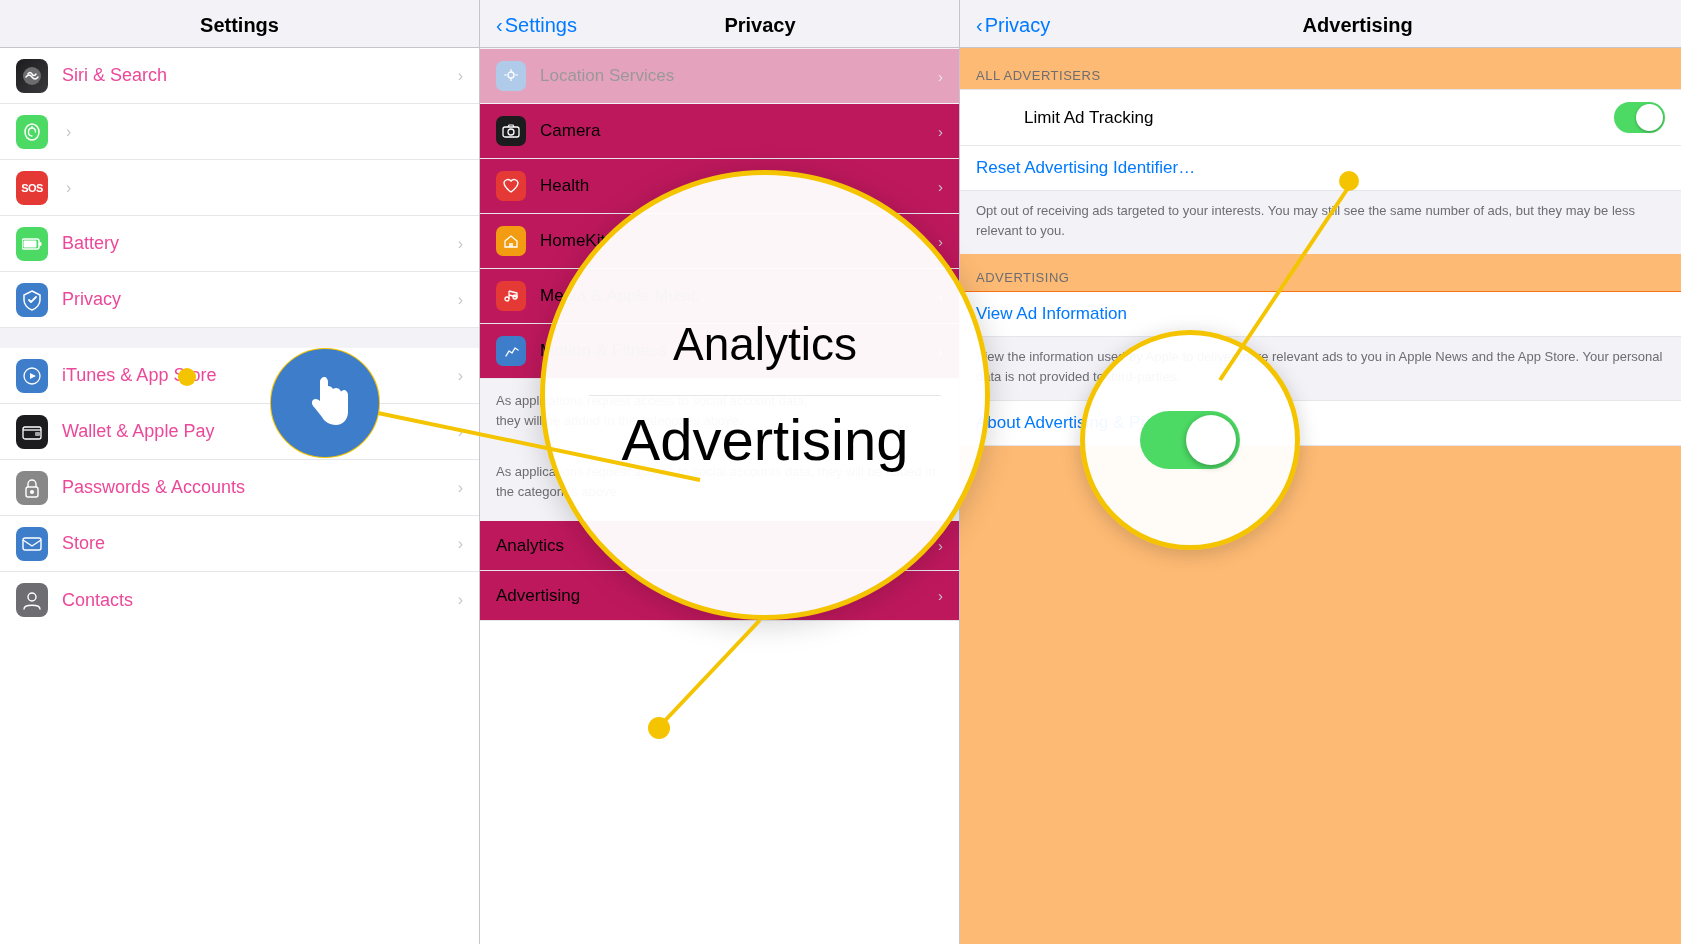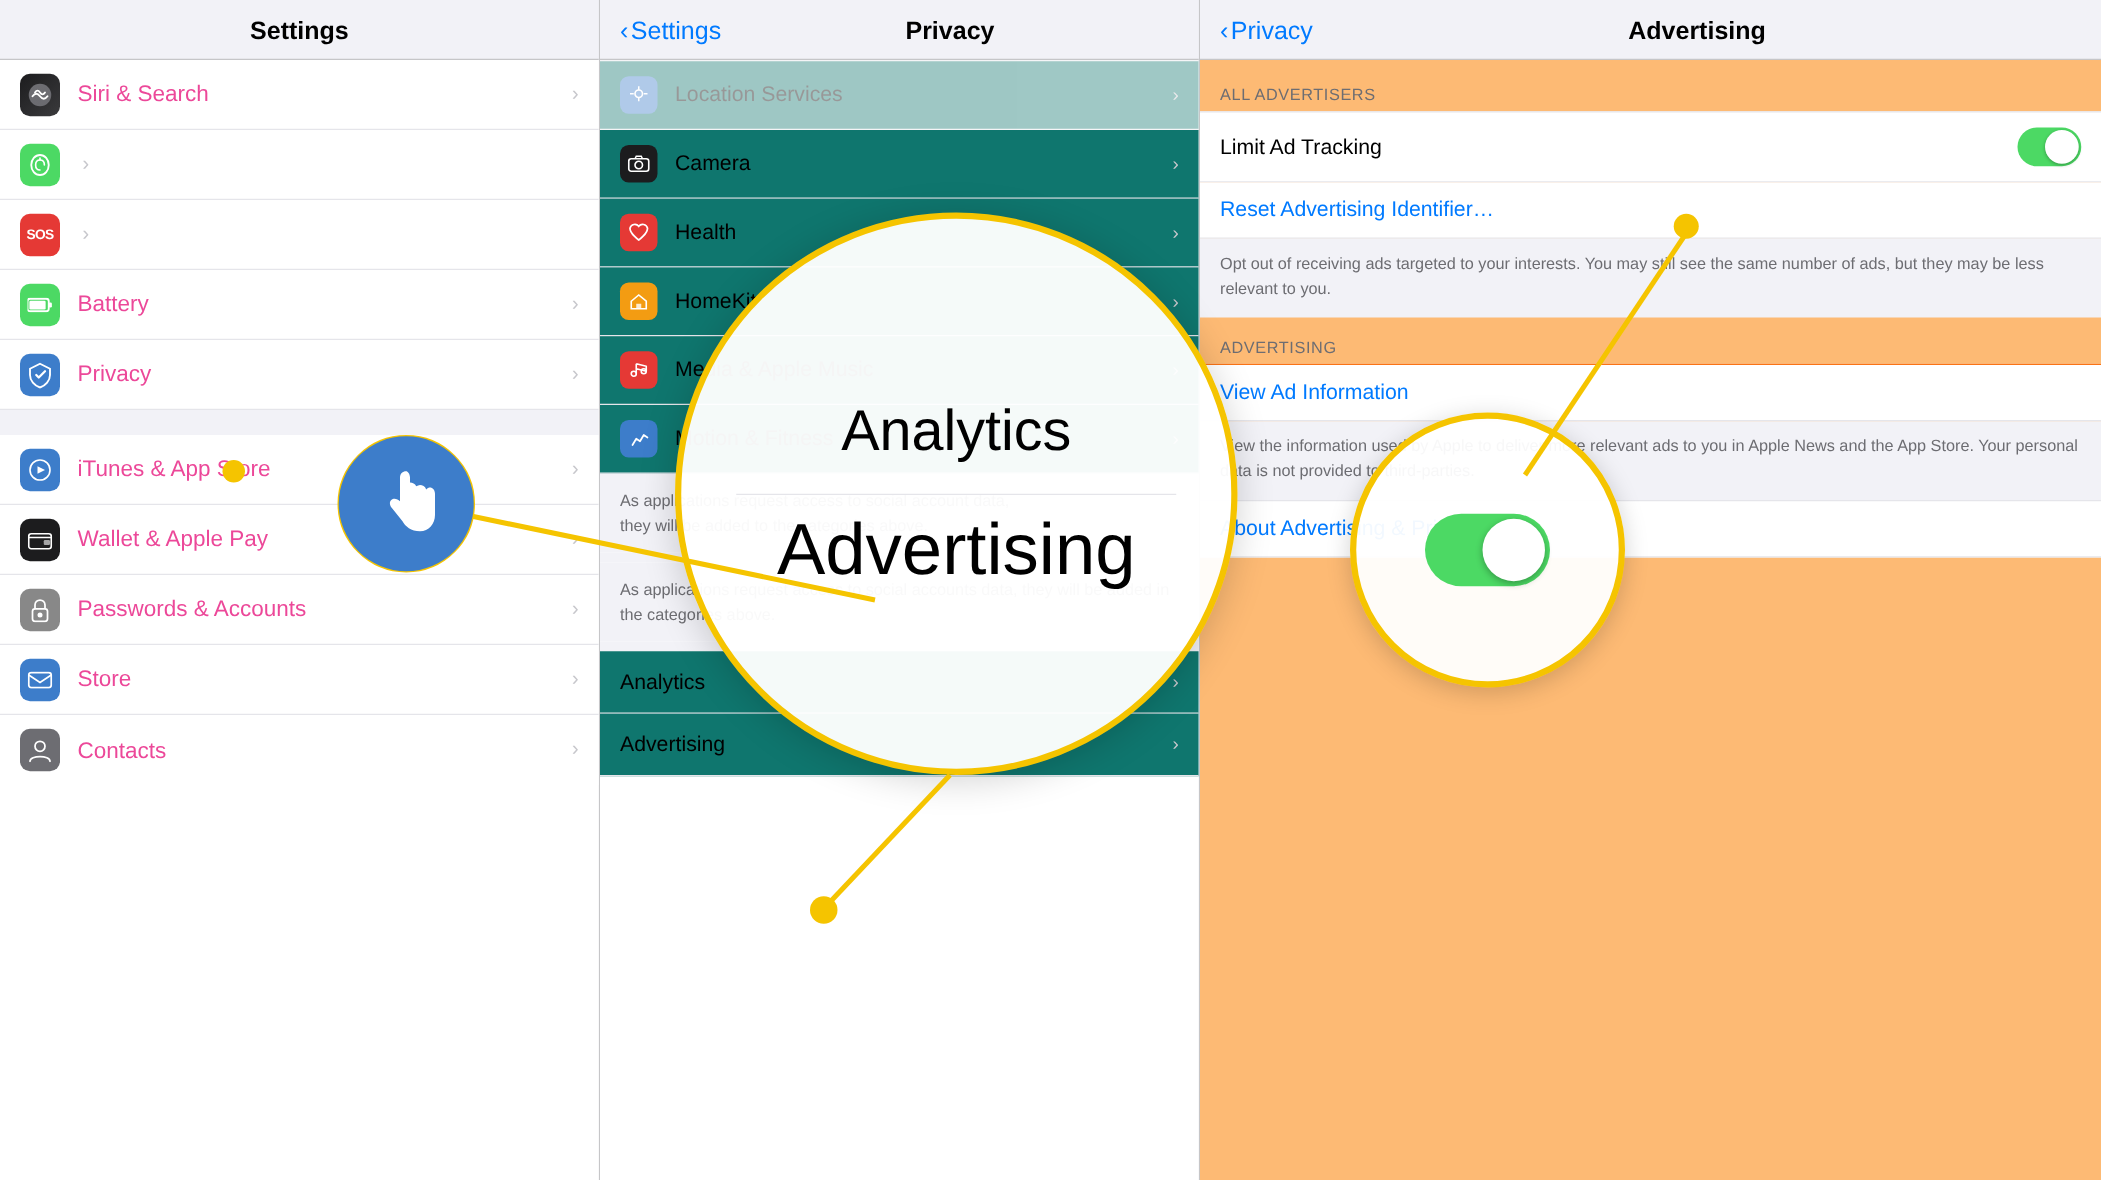--- a/index.html
+++ b/index.html
@@ -112,21 +112,21 @@
     .privacy-list {
       flex: 1;
       overflow-y: auto;
       background: #fff;
     }
     .privacy-item {
       display: flex;
       align-items: center;
       padding: 12px 16px;
       border-bottom: 1px solid #e5e5ea;
-      background: #0f766e;
+      background: #be185d;
       cursor: pointer;
       min-height: 50px;
     }
     .privacy-item-icon {
       width: 30px;
       height: 30px;
       border-radius: 7px;
       display: flex;
       align-items: center;
       justify-content: center;
@@ -178,20 +178,21 @@
       align-items: center;
       padding: 12px 16px;
       background: #fff;
       border-top: 1px solid #e5e5ea;
       border-bottom: 1px solid #e5e5ea;
     }
     .ad-toggle-label {
       flex: 1;
       font-size: 17px;
       color: #000;
+      margin-left: 48px;
     }
     .toggle-switch {
       width: 51px;
       height: 31px;
       border-radius: 15.5px;
       background: #4cd964;
       position: relative;
       cursor: pointer;
       flex-shrink: 0;
     }

